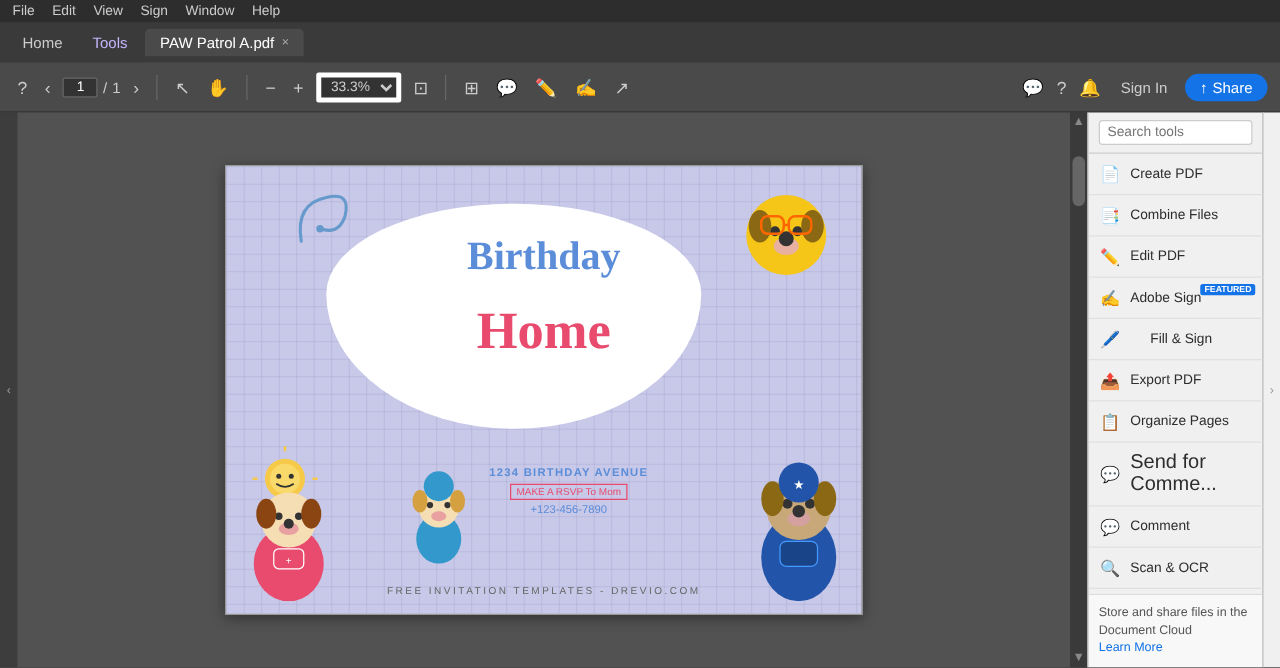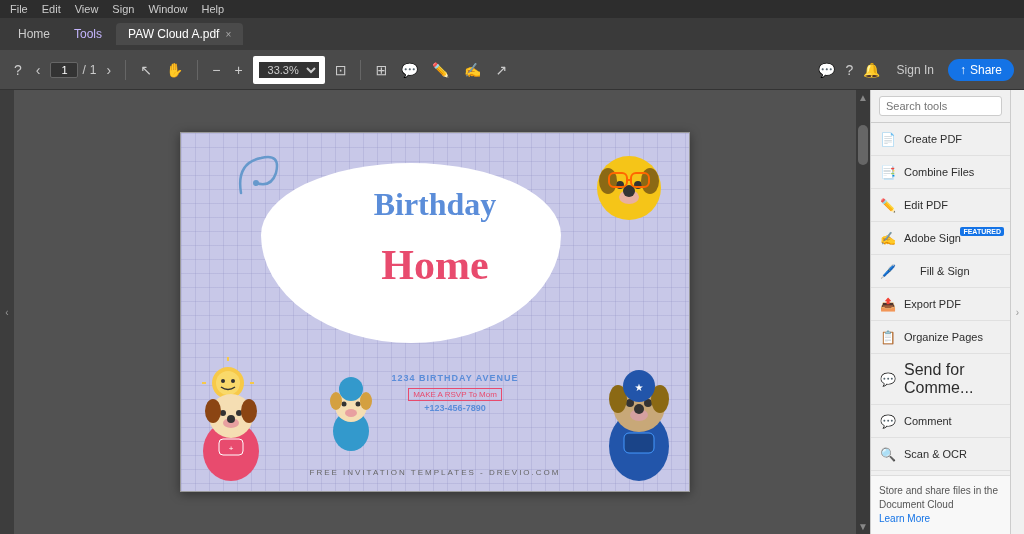--- a/index.html
+++ b/index.html
@@ -100,27 +100,26 @@
       text-align: center;
       background: #333;
       border: 1px solid #666;
       color: #fff;
       font-size: 11px;
       padding: 1px 2px;
       border-radius: 2px;
     }
     .zoom-select {
       background: #333;
-      border: 6px solid #ffffff;
+      border: 4px solid #ffffff;
       color: #ccc;
       font-size: 11px;
       padding: 1px 4px;
       border-radius: 2px;
       cursor: pointer;
-      text-align: right;
     }
     .toolbar-spacer { flex: 1; }
     .share-btn {
       background: #1473e6;
       color: #fff;
       font-size: 12px;
       padding: 4px 12px;
       border-radius: 14px;
       cursor: pointer;
       display: flex;
@@ -287,21 +286,21 @@
       font-size: 8px;
       color: #e84b6e;
       border: 1px solid #e84b6e;
       padding: 1px 4px;
       margin: 2px auto;
       display: inline-block;
     }
     .phone-line {
       font-size: 9px;
       color: #5b8dd9;
-      font-weight: bold;
+      font-weight: normal;
     }
     
     .pdf-footer {
       position: absolute;
       bottom: 14px;
       left: 0;
       right: 0;
       text-align: center;
       font-size: 8px;
       color: #666;
@@ -423,21 +422,21 @@
   <span class="menu-item">View</span>
   <span class="menu-item">Sign</span>
   <span class="menu-item">Window</span>
   <span class="menu-item">Help</span>
 </div>
 
 <div class="tab-bar">
   <span class="tab-home">Home</span>
   <span class="tab-tools">Tools</span>
   <span class="tab-file">
-    <span>PAW Cloud A.pdf</span>
+    <span>PAW Patrol A.pdf</span>
     <span class="tab-close">×</span>
   </span>
 </div>
 
 <div class="toolbar">
 
   <span class="toolbar-btn">?</span>
   <span class="toolbar-btn">‹</span>
   <div class="page-nav">
     <input class="page-input" value="1" style="">

